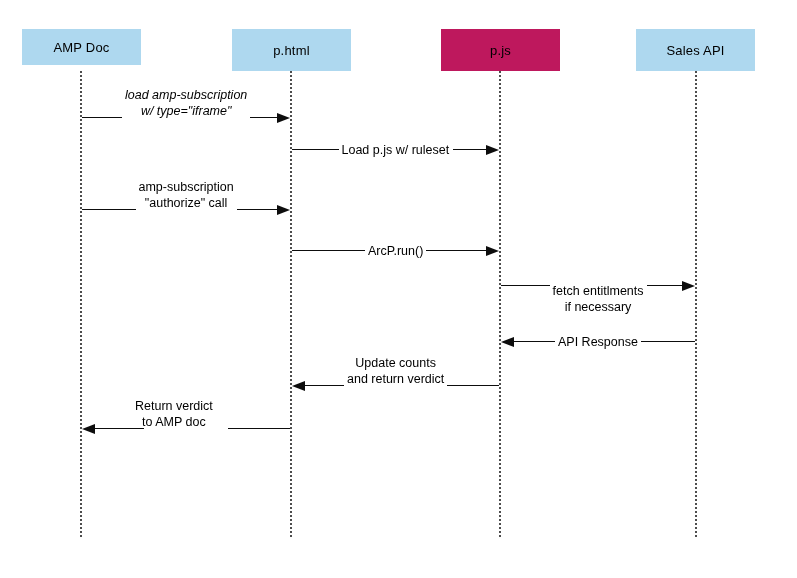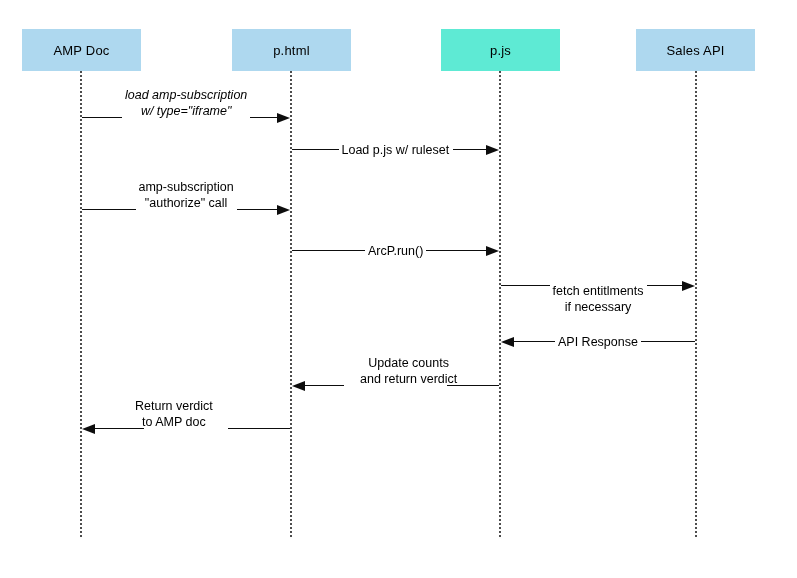--- a/index.html
+++ b/index.html
@@ -67,29 +67,29 @@
     padding: 0 3px;
   }
   .msg-label span {
     display: block;
   }
 </style>
 </head>
 <body>
 
 <div id="diagram">
-    <div class="lifeline-box" style="left: 22px; top: 29px; width: 119px; height: 42px; background: rgb(174, 216, 239); color: rgb(0, 0, 0);">
+    <div class="lifeline-box" style="left: 22px; top: 29px; width: 119px; height: 36px; background: rgb(174, 216, 239); color: rgb(0, 0, 0);">
       <span>AMP Doc</span>
     </div>
     <div class="lifeline-line" style="left: 80px; top: 71px; height: 466px; border-left-color: rgb(77, 77, 77);"></div>
     <div class="lifeline-box" style="left: 232px; top: 29px; width: 119px; height: 42px; background: rgb(174, 216, 239); color: rgb(0, 0, 0);">
       <span>p.html</span>
     </div>
     <div class="lifeline-line" style="left: 290px; top: 71px; height: 466px; border-left-color: rgb(77, 77, 77);"></div>
-    <div class="lifeline-box" style="left: 441px; top: 29px; width: 119px; height: 42px; background: #5eead4; color: rgb(0, 0, 0);">
+    <div class="lifeline-box" style="left: 441px; top: 29px; width: 119px; height: 42px; background: #be185d; color: rgb(0, 0, 0);">
       <span>p.js</span>
     </div>
     <div class="lifeline-line" style="left: 499px; top: 71px; height: 466px; border-left-color: rgb(77, 77, 77);"></div>
     <div class="lifeline-box" style="left: 636px; top: 29px; width: 119px; height: 42px; background: rgb(174, 216, 239); color: rgb(0, 0, 0);">
       <span>Sales API</span>
     </div>
     <div class="lifeline-line" style="left: 695px; top: 71px; height: 466px; border-left-color: rgb(77, 77, 77);"></div>
     <div></div>
     <div class="msg-label" style="left: 122px; top: 87px; background: transparent; font-style: italic;">
       <span>load amp-subscription</span>
@@ -129,21 +129,21 @@
     <div class="msg-line" style="left: 646.5px; top: 285px; width: 35.5px; border-top-color: rgb(13, 13, 13);"></div>
     <div class="arrow-head right" style="top: 280.5px; left: 682px; border-left-color: rgb(13, 13, 13);"></div>
     <div></div>
     <div class="msg-label" style="left: 555px; top: 334px;">
       <span>API Response</span>
     </div>
     <div class="msg-line" style="left: 514px; top: 341px; width: 41px; border-top-color: rgb(13, 13, 13);"></div>
     <div class="msg-line" style="left: 641px; top: 341px; width: 54px; border-top-color: rgb(13, 13, 13);"></div>
     <div class="arrow-head left" style="top: 336.5px; left: 501px; border-right-color: rgb(13, 13, 13);"></div>
     <div></div>
-    <div class="msg-label" style="left: 344px; top: 355px; background: transparent; margin-left: 13px;">
+    <div class="msg-label" style="left: 344px; top: 355px; background: transparent;">
       <span>Update counts</span>
       <span>and return verdict</span>
     </div>
     <div class="msg-line" style="left: 305px; top: 385px; width: 39px; border-top-color: rgb(13, 13, 13);"></div>
     <div class="msg-line" style="left: 447px; top: 385px; width: 52px; border-top-color: rgb(13, 13, 13);"></div>
     <div class="arrow-head left" style="top: 380.5px; left: 292px; border-right-color: rgb(13, 13, 13);"></div>
     <div></div>
     <div class="msg-label" style="left: 132px; top: 398px; background: transparent;">
       <span>Return verdict</span>
       <span>to AMP doc</span>

